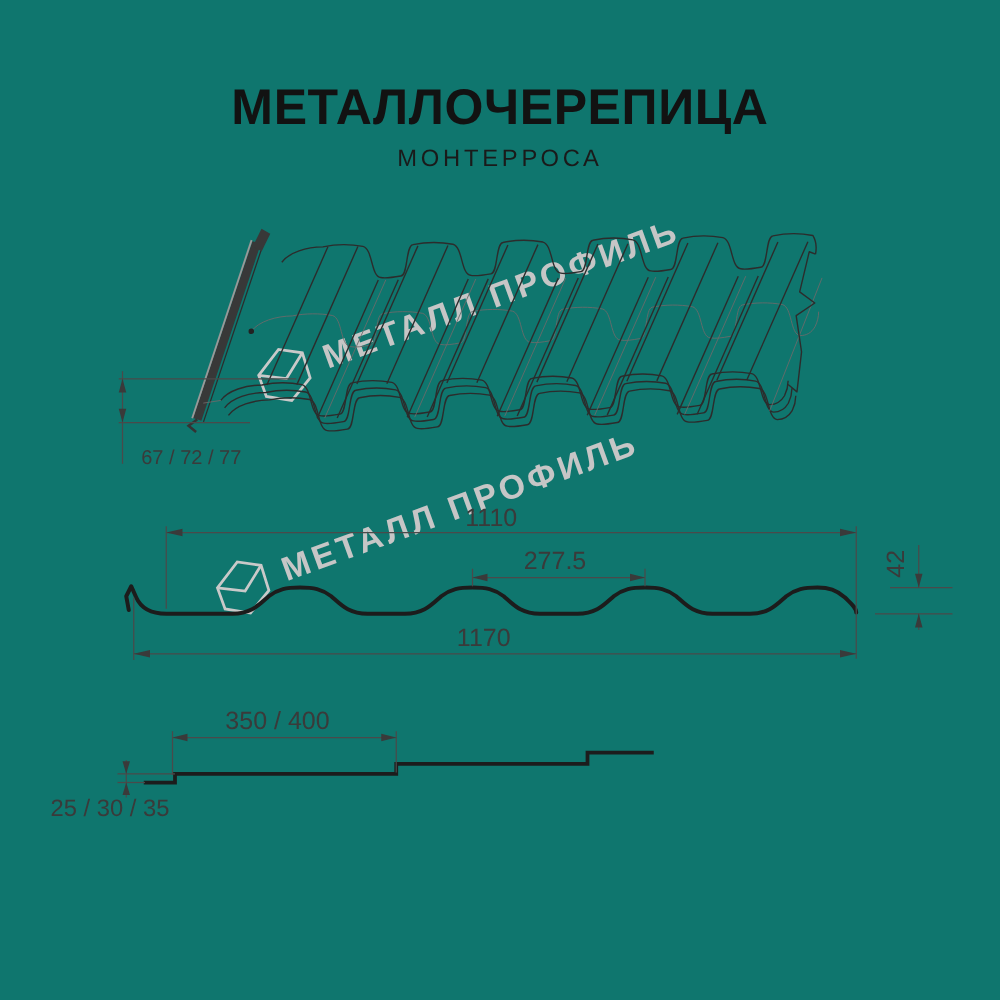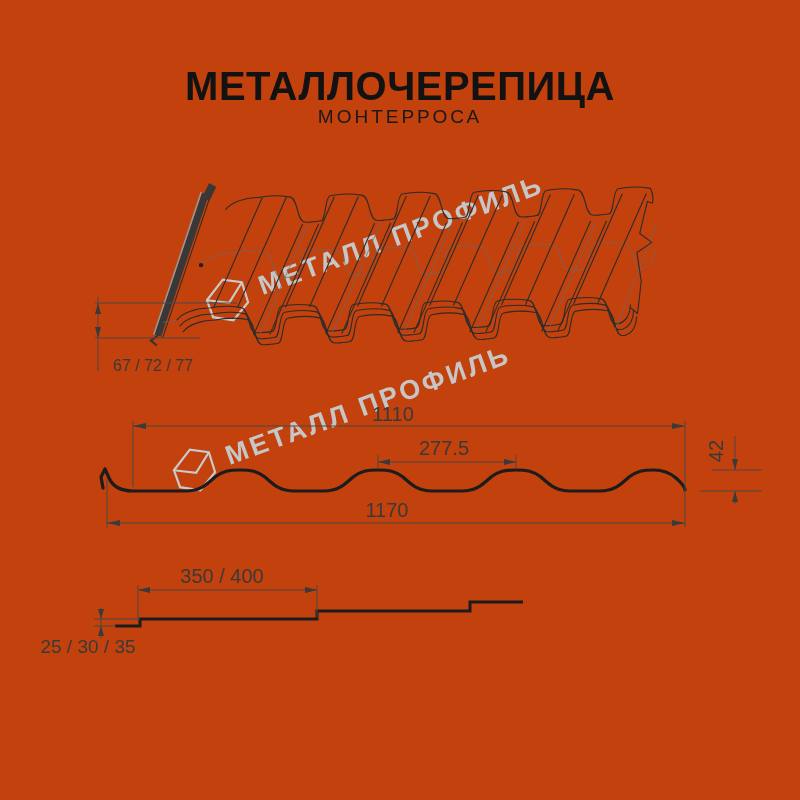--- a/index.html
+++ b/index.html
@@ -1,20 +1,20 @@
 <!DOCTYPE html>
 <html><head>
 <meta charset="utf-8">
 <style>
   html,body{margin:0;padding:0;background:#ffffff;}
-  #canvas{position:relative;width:800px;height:800px;background:#c2410c;overflow:hidden;
+  #canvas{position:relative;width:800px;height:800px;background:#0f766e;overflow:hidden;
           font-family:"Liberation Sans",sans-serif;}
   .titleblock{position:absolute;left:0;top:66px;width:800px;text-align:center;}
   .title{font-size:40px;font-weight:800;letter-spacing:.5px;color:#121212;line-height:1;}
-  .subtitle{font-size:19px;font-weight:500;letter-spacing:3px;color:#1a1a1a;margin-top:0;}
+  .subtitle{font-size:19px;font-weight:500;letter-spacing:3px;color:#1a1a1a;margin-top:11px;}
   .wm{position:absolute;display:flex;align-items:center;gap:10px;
       transform:rotate(-20deg);transform-origin:left center;
       color:#c6c6c6;font-weight:bold;font-size:27px;letter-spacing:3px;white-space:nowrap;}
   svg.draw{position:absolute;left:0;top:0;}
   .ln{stroke:#2c2c2c;stroke-width:1.1;fill:none;stroke-linejoin:round;}
   .lnThin{stroke:#6a6a6a;stroke-width:.7;fill:none;}
   .thick{stroke:#1c1c1c;stroke-width:3.2;fill:none;stroke-linejoin:round;stroke-linecap:round;}
   .thick2{stroke:#1c1c1c;stroke-width:3;fill:none;stroke-linejoin:miter;}
   .dim{stroke:#4a4a4a;stroke-width:1;fill:none;}
   .arr{fill:#3a3a3a;stroke:none;}

